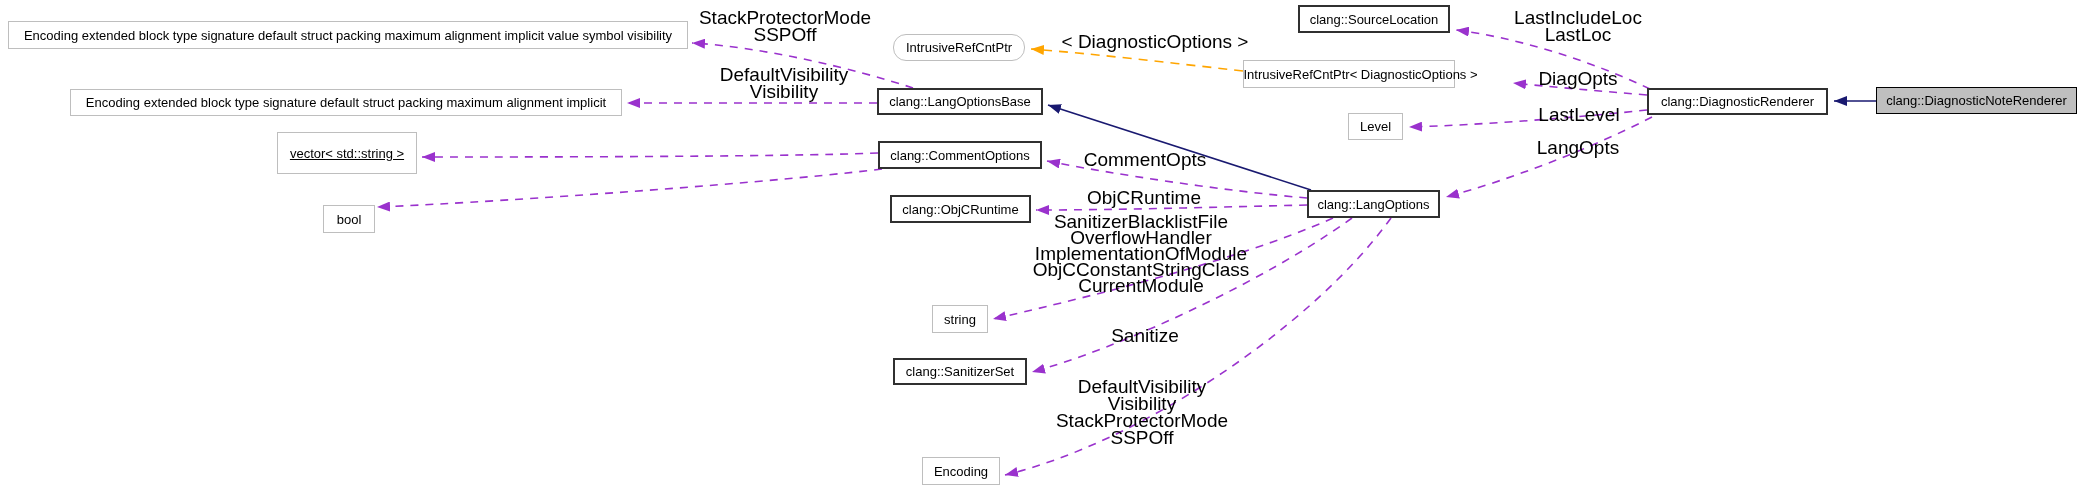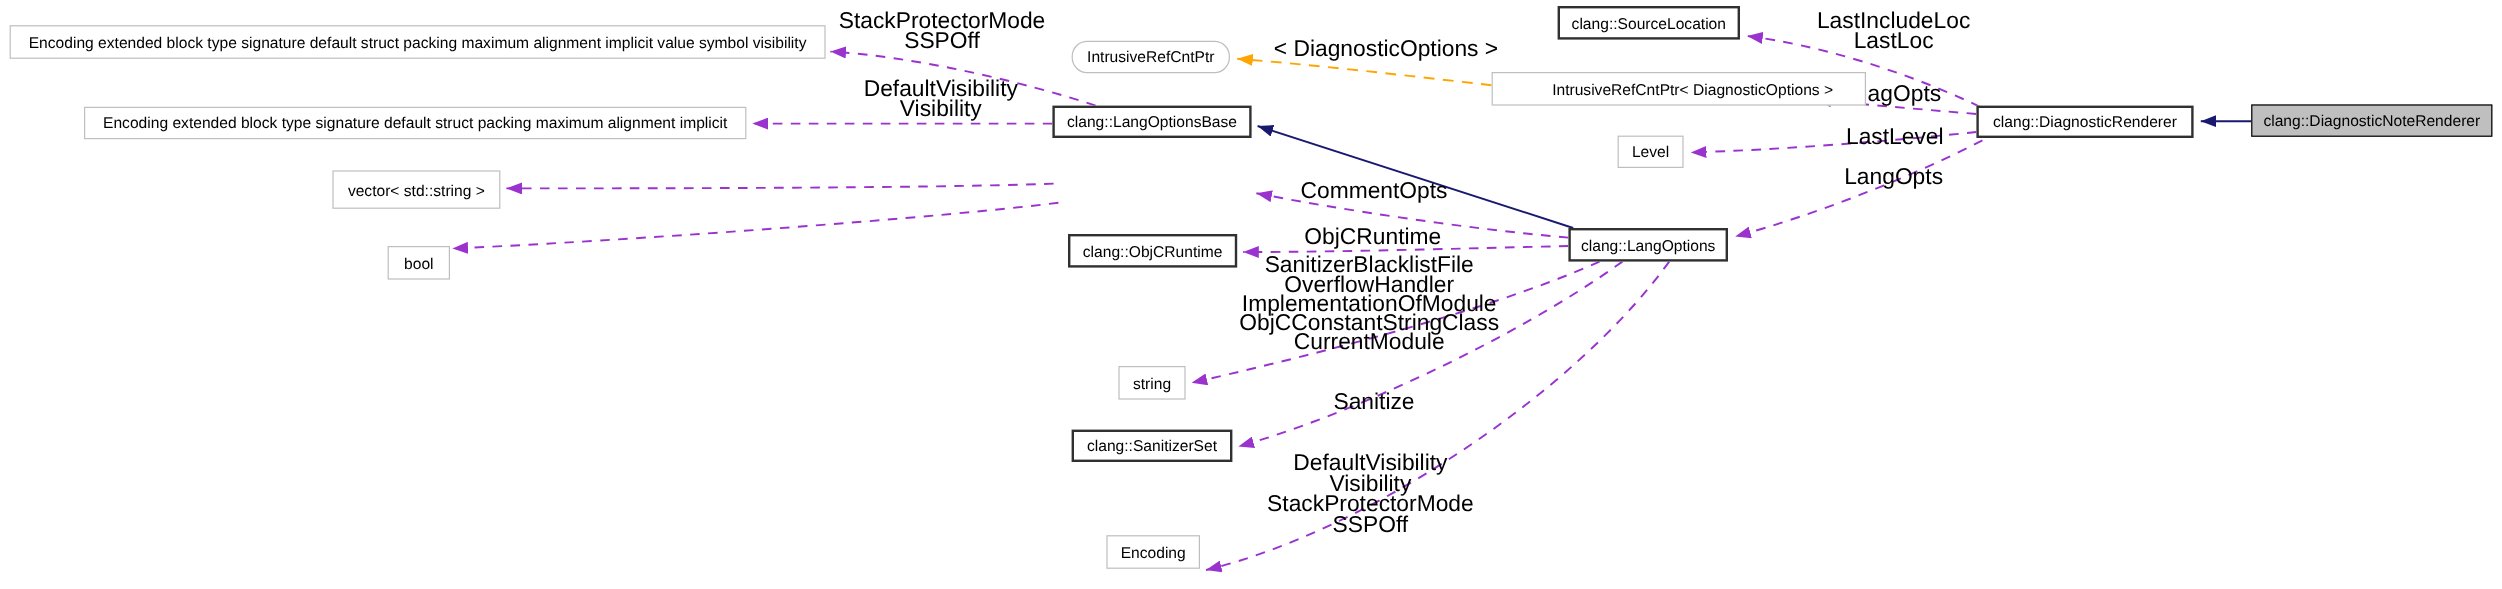--- a/index.html
+++ b/index.html
@@ -70,30 +70,31 @@
     <path class="e-usage" marker-end="url(#arrow-usage)" d="M1647,95 C1601,91 1562,88 1513,83"></path>
     <path class="e-usage" marker-end="url(#arrow-usage)" d="M1647,110 C1572,118 1480,125 1409,127"></path>
     <path class="e-usage" marker-end="url(#arrow-usage)" d="M1652,117 C1588,150 1506,181 1446,197"></path>
     <path class="e-template" marker-end="url(#arrow-template)" d="M1243,71 C1172,63 1096,54 1031,49"></path>
     <path class="e-inherit" marker-end="url(#arrow-inherit)" d="M1311,190 L1048,105"></path>
     <path class="e-inherit" marker-end="url(#arrow-inherit)" d="M1876,101 L1834,101"></path>
   </svg>
 
   <div class="box" style="left:8px;top:21px;width:680px;height:28px;">Encoding extended block type signature default struct packing maximum alignment implicit value symbol visibility</div>
   <div class="box" style="left:70px;top:89px;width:552px;height:27px;">Encoding extended block type signature default struct packing maximum alignment implicit</div>
-  <div class="box" style="left:277px;top:142px;width:140px;height:32px;">vector&lt; std::string &gt;</div>
+  <div class="box" style="left:277px;top:132px;width:140px;height:42px;text-decoration:underline;">vector&lt; std::string &gt;</div>
   <div class="box" style="left:323px;top:205px;width:52px;height:28px;">bool</div>
   <div class="box" style="left:893px;top:34px;width:132px;height:27px;border-radius:13px;">IntrusiveRefCntPtr</div>
   <div class="box bold" style="left:877px;top:88px;width:166px;height:27px;">clang::LangOptionsBase</div>
+  <div class="box bold" style="left:878px;top:141px;width:164px;height:28px;">clang::CommentOptions</div>
   <div class="box bold" style="left:890px;top:195px;width:141px;height:28px;">clang::ObjCRuntime</div>
   <div class="box" style="left:932px;top:305px;width:56px;height:28px;">string</div>
   <div class="box bold" style="left:893px;top:358px;width:134px;height:27px;">clang::SanitizerSet</div>
-  <div class="box" style="left:922px;top:446px;width:78px;height:28px;">Encoding</div>
+  <div class="box" style="left:922px;top:457px;width:78px;height:28px;">Encoding</div>
   <div class="box bold" style="left:1298px;top:5px;width:152px;height:28px;">clang::SourceLocation</div>
-  <div class="box" style="left:1243px;top:60px;width:312px;height:28px;padding-left:23px;">IntrusiveRefCntPtr&lt; DiagnosticOptions &gt;</div>
+  <div class="box" style="left:1243px;top:60px;width:212px;height:28px;padding-left:23px;">IntrusiveRefCntPtr&lt; DiagnosticOptions &gt;</div>
   <div class="box" style="left:1348px;top:113px;width:55px;height:27px;">Level</div>
   <div class="box bold" style="left:1307px;top:190px;width:133px;height:28px;">clang::LangOptions</div>
   <div class="box bold" style="left:1647px;top:88px;width:181px;height:27px;">clang::DiagnosticRenderer</div>
   <div class="box main" style="left:1876px;top:87px;width:201px;height:27px;">clang::DiagnosticNoteRenderer</div>
 
   <div class="elabel" style="left:785px;top:9px;">
     <div>StackProtectorMode</div>
     <div>SSPOff</div>
   </div>
   <div class="elabel" style="left:784px;top:66px;">

